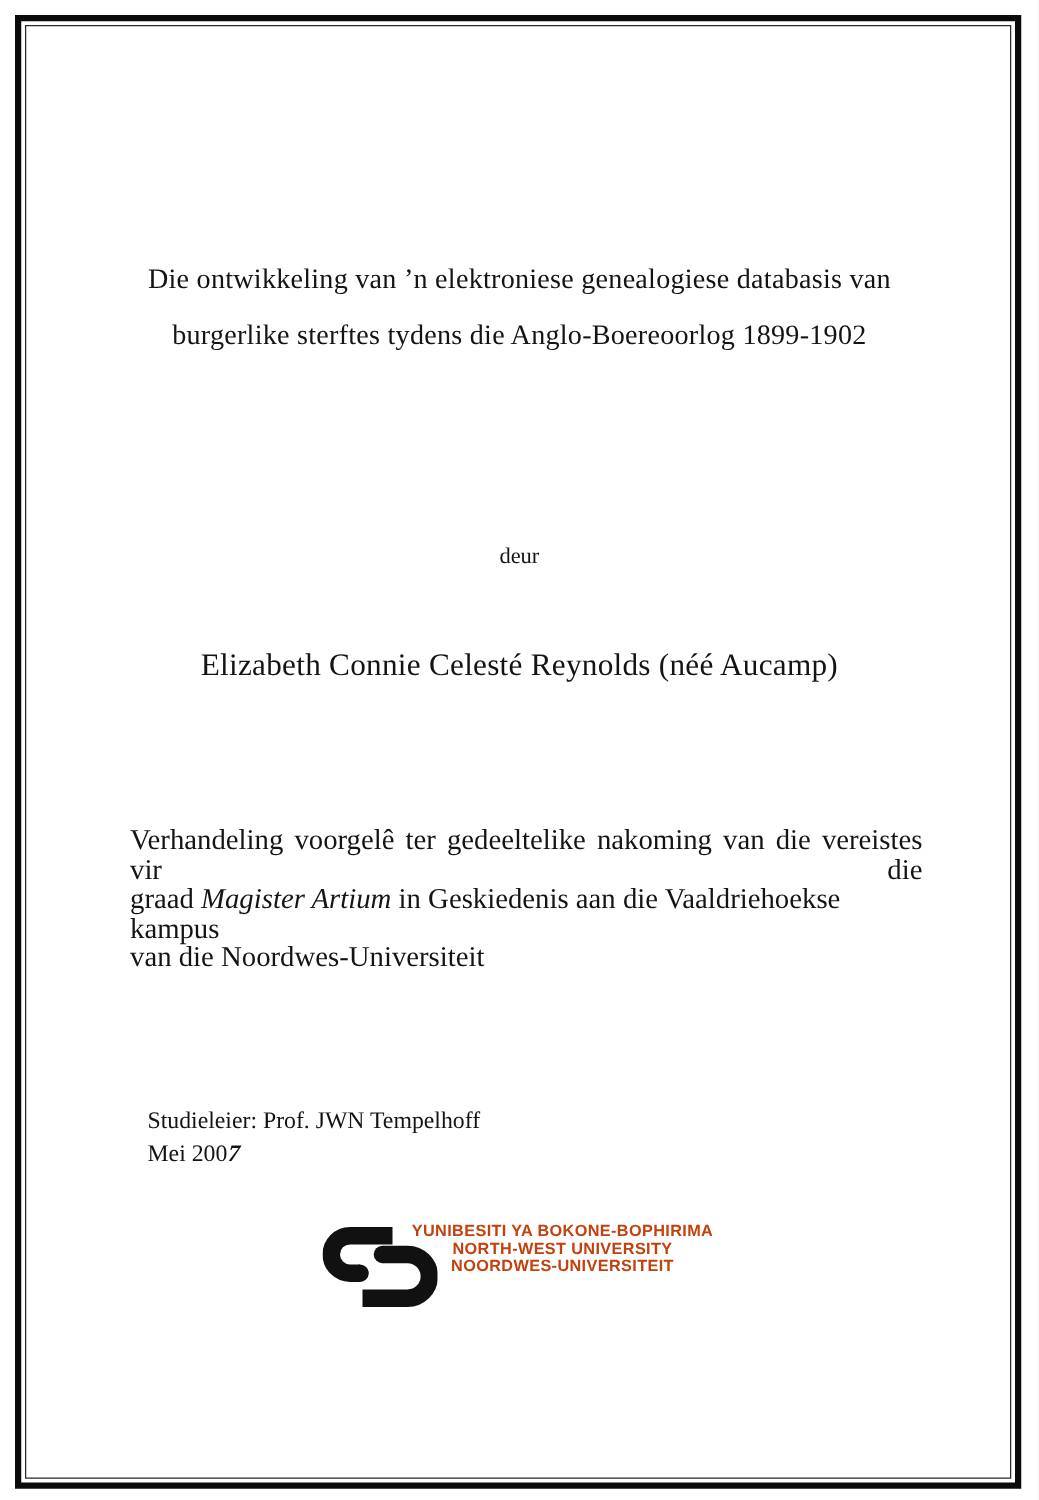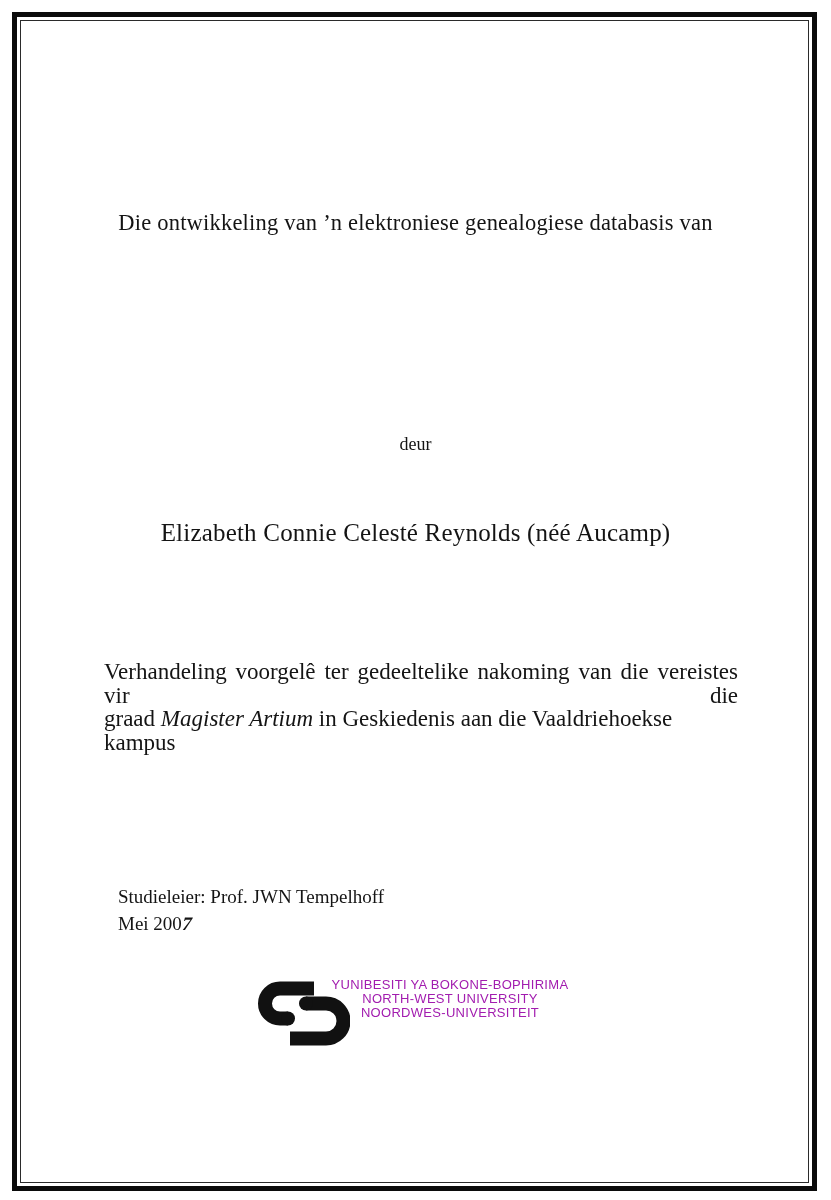--- a/index.html
+++ b/index.html
@@ -99,47 +99,49 @@
     left: 2px;
     top: 6px;
   }
   .logo-text {
     position: absolute;
     left: 64px;
     top: 3px;
     width: 260px;
     text-align: center;
     font-family: "Liberation Sans", "DejaVu Sans", sans-serif;
-    font-weight: 400;
+    font-weight: 700;
     font-size: 13px;
     line-height: 14.2px;
     letter-spacing: 0.3px;
-    color: #a21caf;
+    color: #c2410c;
     white-space: nowrap;
   }
 </style>
 </head>
 <body>
 
 <div class="page">
 
   <div class="frame-outer"></div>
   <div class="frame-inner"></div>
 
   <div class="thesis-title">
     <div>Die ontwikkeling van ’n elektroniese genealogiese databasis van</div>
+    <div>burgerlike sterftes tydens die Anglo-Boereoorlog 1899-1902</div>
   </div>
 
   <div class="byline">deur</div>
 
   <div class="author">Elizabeth Connie Celesté Reynolds (néé Aucamp)</div>
 
   <div class="declaration">
     <div class="justify-line">Verhandeling voorgelê ter gedeeltelike nakoming van die vereistes vir die</div>
     <div><span>graad </span><span class="italic">Magister Artium</span><span> in Geskiedenis aan die Vaaldriehoekse kampus</span></div>
+    <div>van die Noordwes-Universiteit</div>
   </div>
 
   <div class="supervisor-block">
     <div>Studieleier: Prof. JWN Tempelhoff</div>
     <div><span>Mei 200</span><span class="date-digit">7</span></div>
   </div>
 
   <div class="logo-block">
     <svg class="logo-mark" width="92" height="66" viewBox="0 0 92 66" xmlns="http://www.w3.org/2000/svg" aria-hidden="true">
       <path d="M56,7.5 H22 A15,15 0 0 0 22,37.5 H30" stroke="#111111" stroke-width="14" fill="none"></path>

